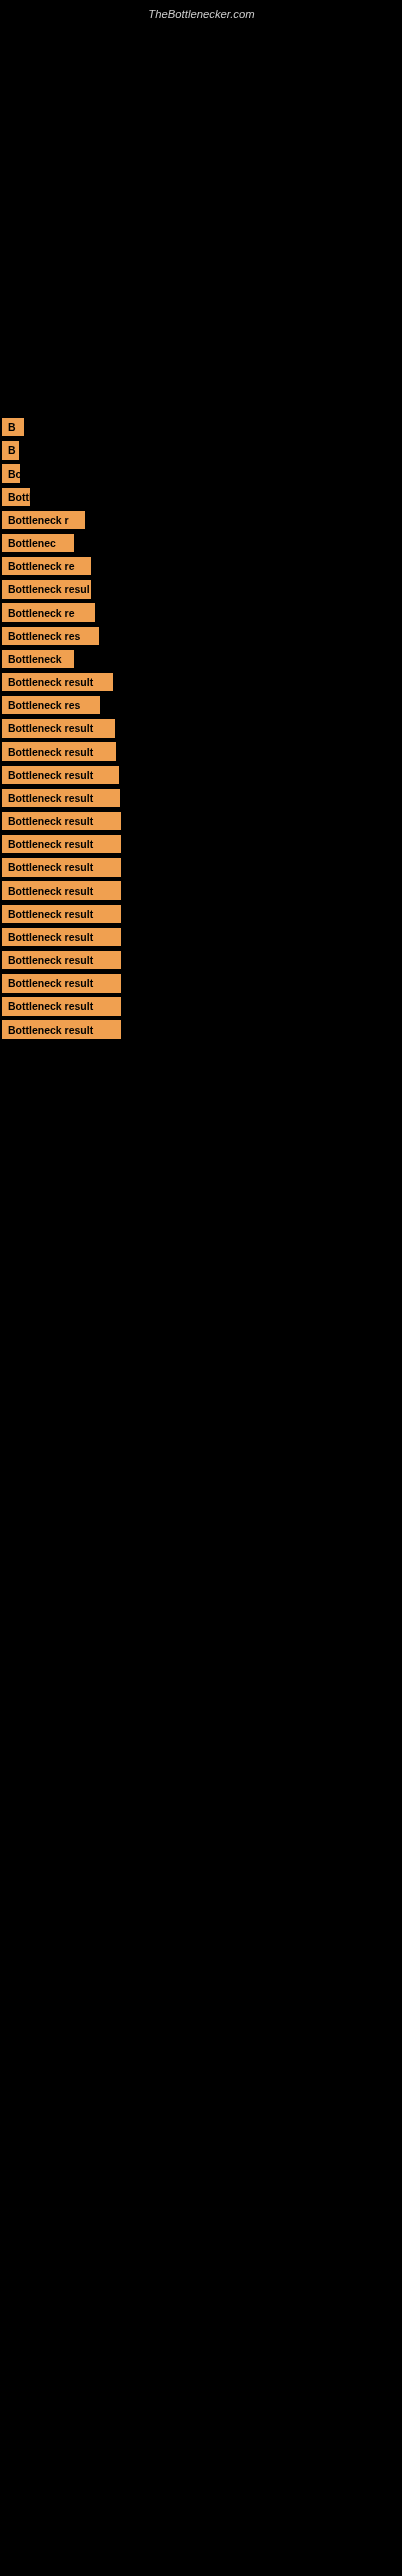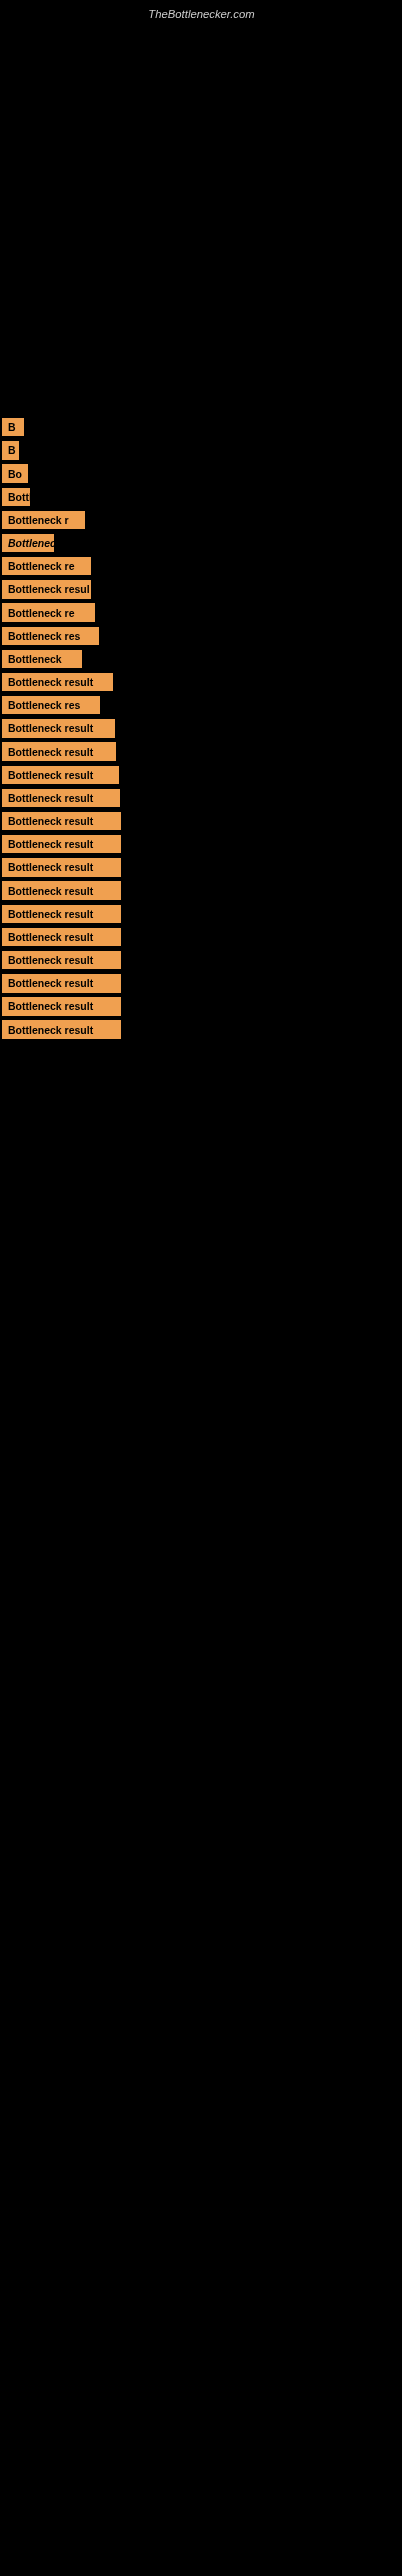--- a/index.html
+++ b/index.html
@@ -48,29 +48,29 @@
 <div>
   <div class="site-title">TheBottlenecker.com</div>
 </div>
 
 <div class="chart-area">
 </div>
 
 <div class="bottleneck-items-container" id="items-container">
 <div class="bottleneck-item" style="width: 22.5px;">B</div>
     <div class="bottleneck-item" style="width: 17.7px;">B</div>
-    <div class="bottleneck-item" style="width: 26px;">Bo</div>
+    <div class="bottleneck-item" style="width: 18px;">Bo</div>
     <div class="bottleneck-item" style="width: 28px;">Bottlen</div>
     <div class="bottleneck-item" style="width: 83px;">Bottleneck r</div>
-    <div class="bottleneck-item" style="width: 52px; font-style: italic;">Bottlenec</div>
+    <div class="bottleneck-item" style="width: 72px;">Bottlenec</div>
     <div class="bottleneck-item" style="width: 89px;">Bottleneck re</div>
     <div class="bottleneck-item" style="width: 89px;">Bottleneck resul</div>
     <div class="bottleneck-item" style="width: 93px;">Bottleneck re</div>
     <div class="bottleneck-item" style="width: 97px;">Bottleneck res</div>
-    <div class="bottleneck-item" style="width: 80px;">Bottleneck</div>
+    <div class="bottleneck-item" style="width: 72px;">Bottleneck</div>
     <div class="bottleneck-item" style="width: 111px;">Bottleneck result</div>
     <div class="bottleneck-item" style="width: 98px;">Bottleneck res</div>
     <div class="bottleneck-item" style="width: 113px;">Bottleneck result</div>
     <div class="bottleneck-item" style="width: 114px;">Bottleneck result</div>
     <div class="bottleneck-item" style="width: 117px;">Bottleneck result</div>
     <div class="bottleneck-item" style="width: 118px;">Bottleneck result</div>
     <div class="bottleneck-item" style="width: 119px;">Bottleneck result</div>
     <div class="bottleneck-item" style="width: 119px;">Bottleneck result</div>
     <div class="bottleneck-item" style="width: 119px;">Bottleneck result</div>
     <div class="bottleneck-item" style="width: 119px;">Bottleneck result</div>

